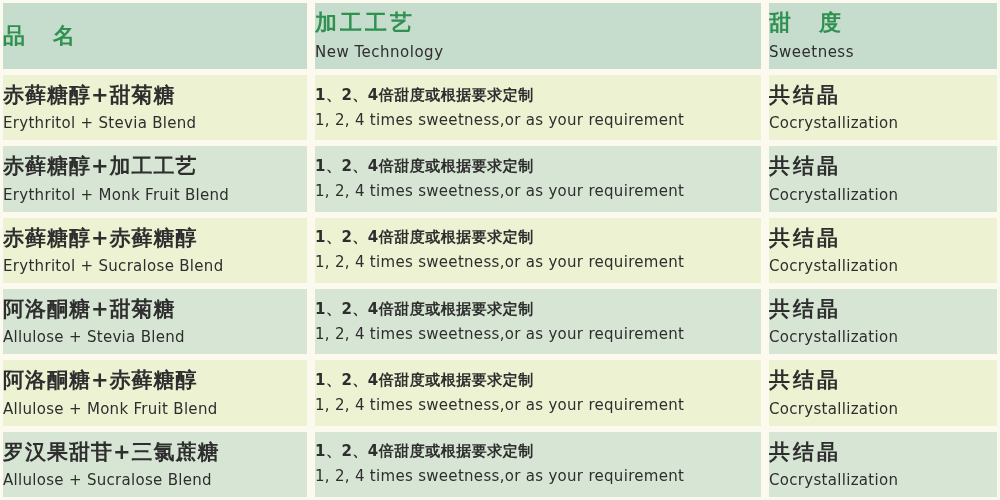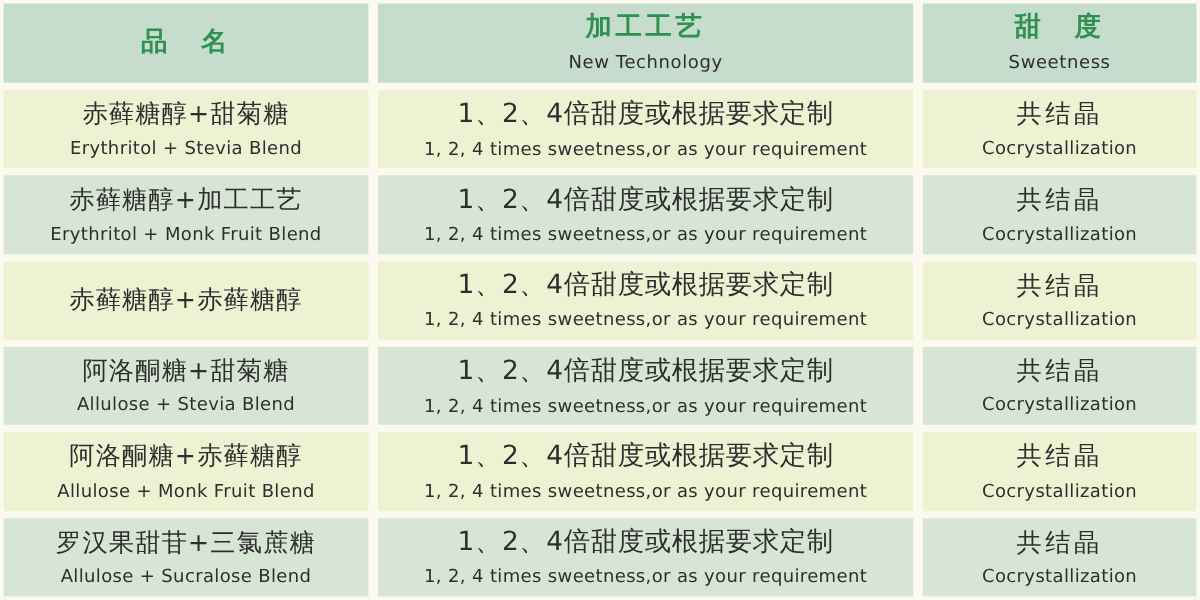--- a/index.html
+++ b/index.html
@@ -14,21 +14,21 @@
     display: grid;
     grid-template-columns: 304px 446px 228px;
     grid-template-rows: 66px repeat(6, 1fr);
     column-gap: 8px;
     row-gap: 6px;
     background: var(--page-bg, #fcfaee);
   }
   .cell {
     display: flex;
     flex-direction: column;
-    align-items: center;
+    align-items: flex-start;
     justify-content: center;
     text-align: center;
     gap: 7px;
     overflow: hidden;
   }
   .cell.header { background: var(--header-bg, #c6dccc); }
   .cell.green  { background: var(--row-green-bg, #d7e6d4); }
   .cell.yellow { background: var(--row-yellow-bg, #edf2d2); }
 
   .header-cn {
@@ -39,26 +39,26 @@
     line-height: 1.1;
   }
   .header-en {
     color: var(--body-text, #2e2e2e);
     font-size: 15px;
     letter-spacing: 0.5px;
   }
   .cn {
     color: var(--body-text, #2e2e2e);
     font-size: 21px;
-    font-weight: 400;
+    font-weight: 700;
     letter-spacing: 1px;
     line-height: 1.15;
     white-space: nowrap;
   }
-  .sweet-cn { font-size: 22px; letter-spacing: 0.5px; }
+  .sweet-cn { font-size: 15px; letter-spacing: 0.5px; }
   .tech-cn  { letter-spacing: 3px; }
   .en {
     color: var(--body-text, #2e2e2e);
     font-size: 15px;
     letter-spacing: 0.3px;
     white-space: nowrap;
   }
 </style>
 </head>
 <body>
@@ -98,20 +98,21 @@
     <div class="cn sweet-cn">1、2、4倍甜度或根据要求定制</div>
     <div class="en">1, 2, 4 times sweetness,or as your requirement</div>
   </div>
   <div class="cell green">
     <div class="cn tech-cn">共结晶</div>
     <div class="en">Cocrystallization</div>
   </div>
 
   <div class="cell yellow">
     <div class="cn">赤藓糖醇+赤藓糖醇</div>
+    <div class="en">Erythritol + Sucralose Blend</div>
   </div>
   <div class="cell yellow">
     <div class="cn sweet-cn">1、2、4倍甜度或根据要求定制</div>
     <div class="en">1, 2, 4 times sweetness,or as your requirement</div>
   </div>
   <div class="cell yellow">
     <div class="cn tech-cn">共结晶</div>
     <div class="en">Cocrystallization</div>
   </div>
 

